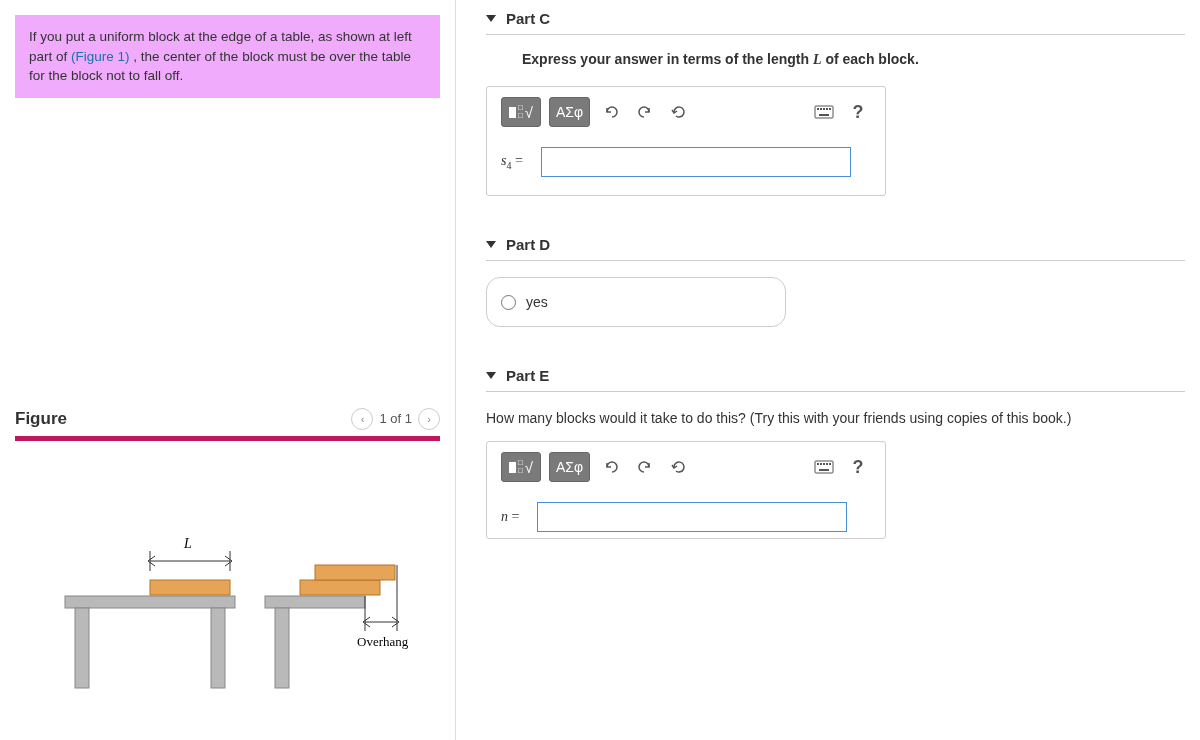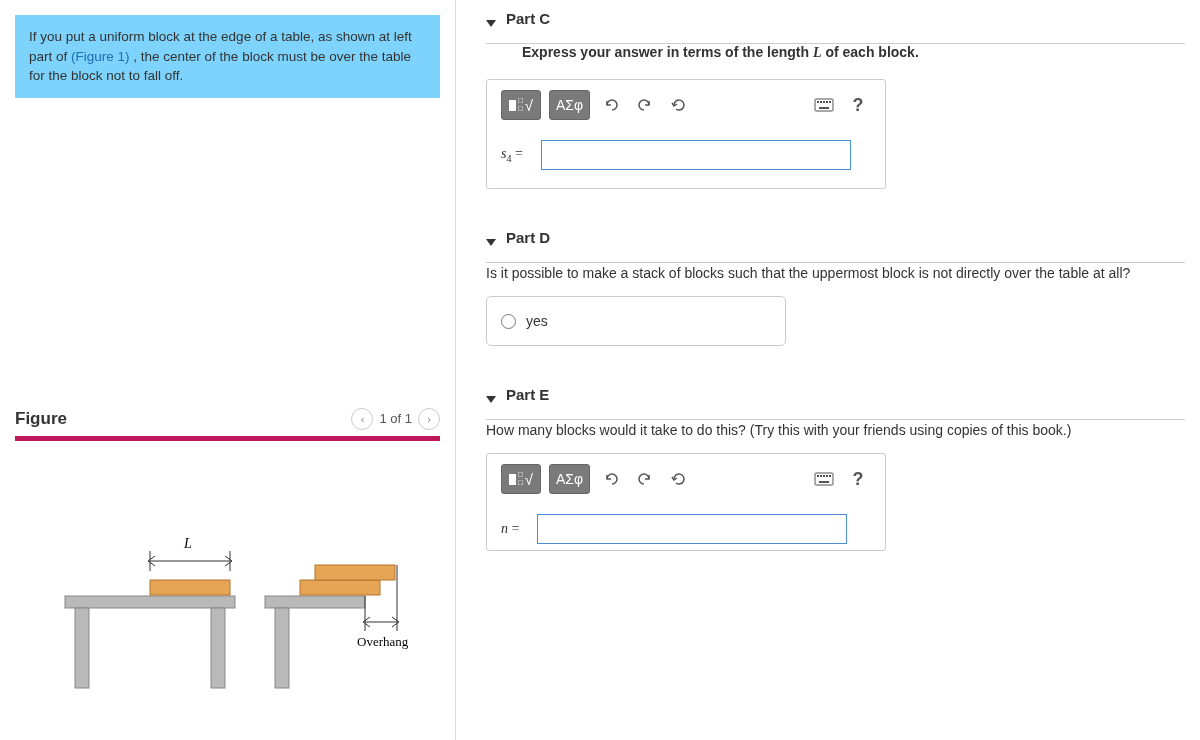--- a/index.html
+++ b/index.html
@@ -16,21 +16,21 @@
     width: 455px;
     padding: 15px;
     position: relative;
   }
   .right-col {
     flex: 1;
     padding: 10px 15px 0 30px;
     border-left: 1px solid #ddd;
   }
   .intro-box {
-    background: #7dd3fc;
+    background: #f0abfc;
     padding: 12px 14px;
     line-height: 1.45;
     font-size: 13.5px;
   }
   .fig-link { color: #1a6fb0; }
   .figure-section { margin-top: 310px; }
   .figure-header {
     display: flex;
     justify-content: space-between;
     align-items: center;
@@ -57,24 +57,25 @@
   .figure-canvas {
     margin-top: 55px;
     height: 200px;
     position: relative;
   }
   .part {
     margin-bottom: 40px;
   }
   .part-header {
     display: flex;
-    align-items: flex-end;
+    align-items: center;
     gap: 10px;
     border-bottom: 1px solid #ccc;
-    padding-bottom: 16px;
+    padding-bottom: 7px;
+    margin-bottom: 16px;
   }
   .caret {
     width: 0; height: 0;
     border-left: 5px solid transparent;
     border-right: 5px solid transparent;
     border-top: 7px solid #333;
     cursor: pointer;
   }
   .part-title { font-weight: bold; font-size: 15px; }
   .question { line-height: 1.5; margin-bottom: 8px; }
@@ -137,21 +138,21 @@
   .answer-label sub { font-size: 10px; }
   .answer-input {
     border: 1px solid #4a90d9;
     height: 30px;
     width: 310px;
     padding: 0 6px;
     font-size: 14px;
   }
   .radio-box {
     border: 1px solid #ccc;
-    border-radius: 5px;
+    border-radius: 14px;
     width: 300px;
     padding: 10px 14px;
   }
   .radio-row {
     display: flex;
     align-items: center;
     gap: 10px;
     padding: 6px 0;
   }
   .radio-row input[type=radio] { width: 15px; height: 15px; cursor: pointer; }
@@ -272,21 +273,20 @@
         <input class="answer-input" type="text" style="">
       </div>
     </div>
   </div>
 
   <div class="part">
     <div class="part-header">
       <div class="caret"></div>
       <div class="part-title">Part D</div>
     </div>
-    <div class="question">Is it possible to make a stack of blocks such that the uppermost block is not directly over the table at all?</div>
     <div class="radio-box" style="margin-top:12px;">
       <label class="radio-row">
         <input type="radio" name="pd" style="">
         <span>yes</span>
       </label>
     </div>
   </div>
 
   <div class="part" style="margin-bottom:0;">
     <div class="part-header">

